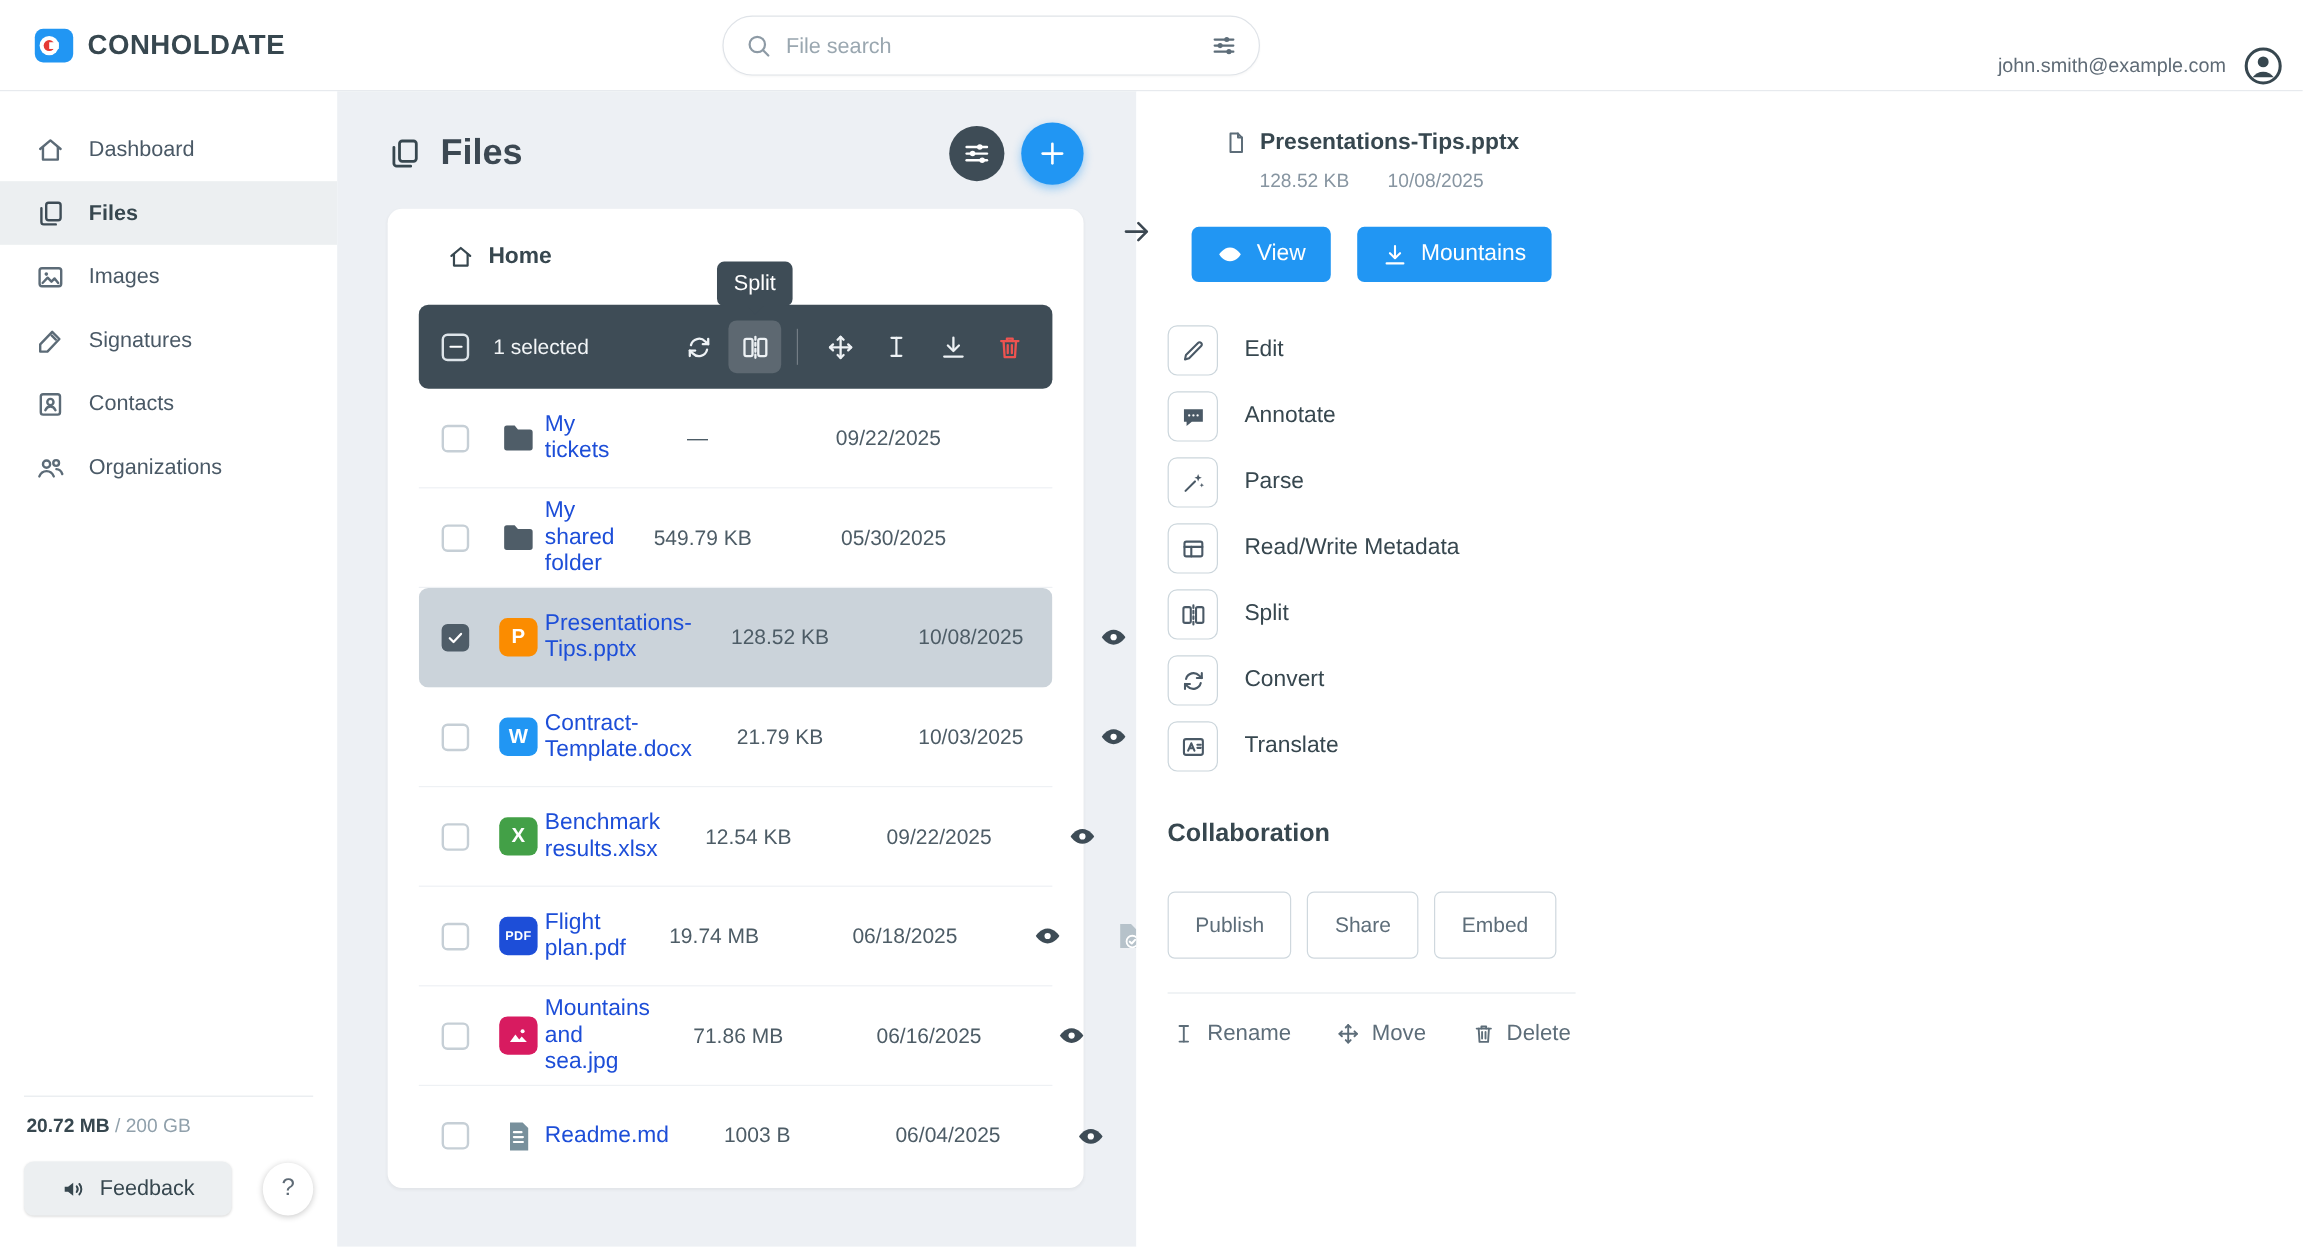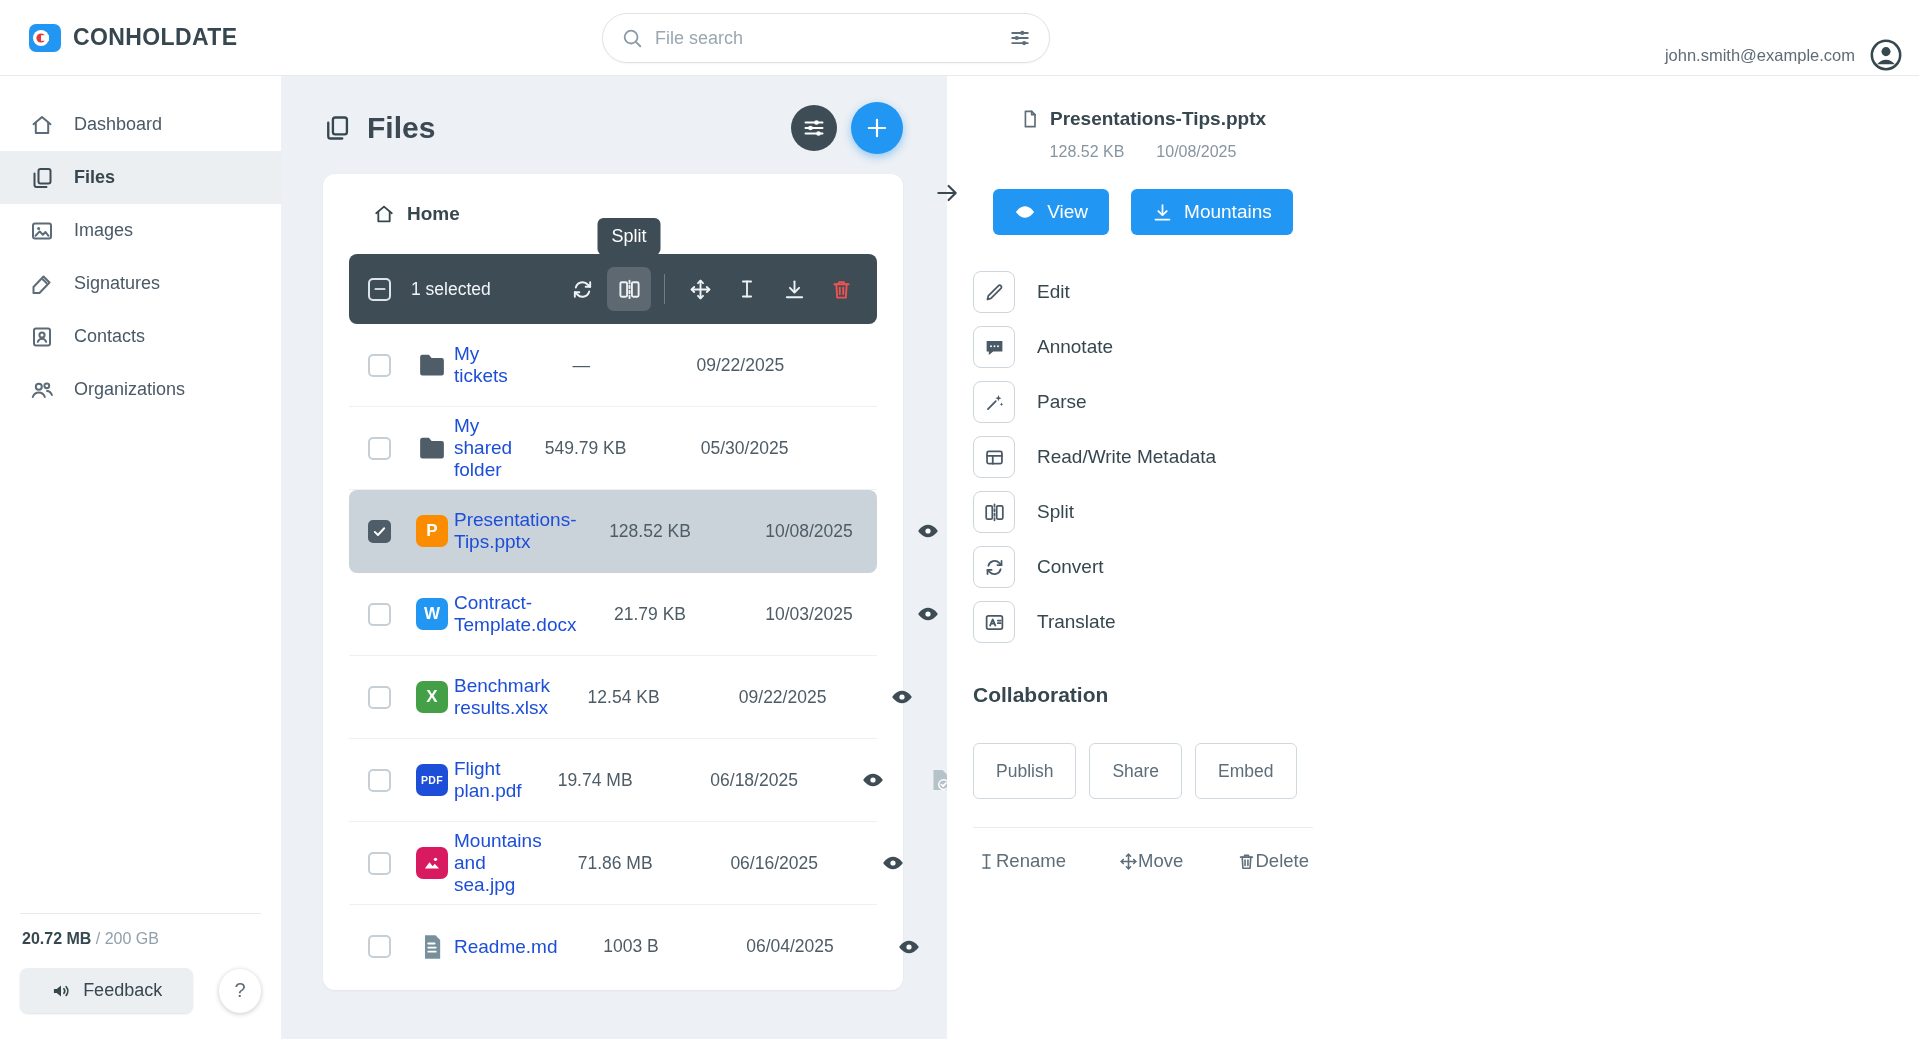--- a/index.html
+++ b/index.html
@@ -95,21 +95,21 @@
   .d-primary{display:flex;justify-content:center;gap:22px;margin-top:28px}
   .btn-blue{height:46px;border:none;border-radius:6px;background:#2196f3;color:#fff;font-size:19px;display:flex;align-items:center;gap:11px;padding:0 21px;cursor:pointer}
   .d-actions{margin-top:36px;display:flex;flex-direction:column;gap:13px}
   .action-row{display:flex;align-items:center;gap:22px;cursor:pointer}
   .abox{width:42px;height:42px;border:1px solid #ccd6dc;border-radius:8px;display:flex;align-items:center;justify-content:center;color:#4a5966;background:#fff}
   .alabel{font-size:19px;color:#37474f}
   .d-collab-title{margin-top:40px;font-size:21px;font-weight:700;color:#37474f}
   .d-collab{display:flex;gap:13px;margin-top:36px}
   .btn-ghost{height:56px;border:1px solid #cfd8de;border-radius:6px;background:#fff;color:#5d6d79;font-size:17.5px;padding:0 22px;cursor:pointer}
   .d-footer{margin-top:28px;border-top:1px solid #e7ecef;padding:22px 4px 0;display:flex;justify-content:space-between}
-  .ghost-action{border:none;background:none;display:flex;align-items:center;font-size:18.5px;color:#5d6d79;cursor:pointer}
+  .ghost-action{border:none;background:none;display:flex;align-items:center;gap:10px;font-size:18.5px;color:#5d6d79;cursor:pointer}
 </style>
 </head>
 <body>
 
 <svg width="0" height="0" style="position:absolute" aria-hidden="true">
   <defs>
     <symbol id="i-search" viewBox="0 0 24 24">
         <circle cx="11" cy="11" r="7"></circle>
         <line x1="16.5" y1="16.5" x2="21" y2="21"></line>
       </symbol>

